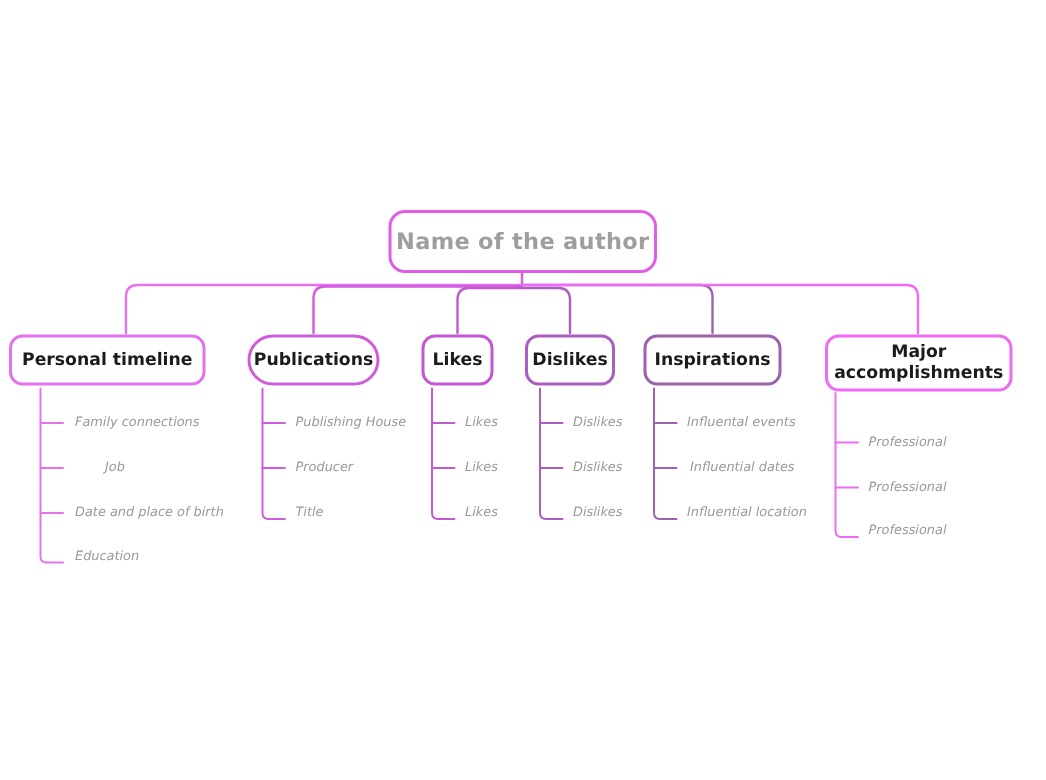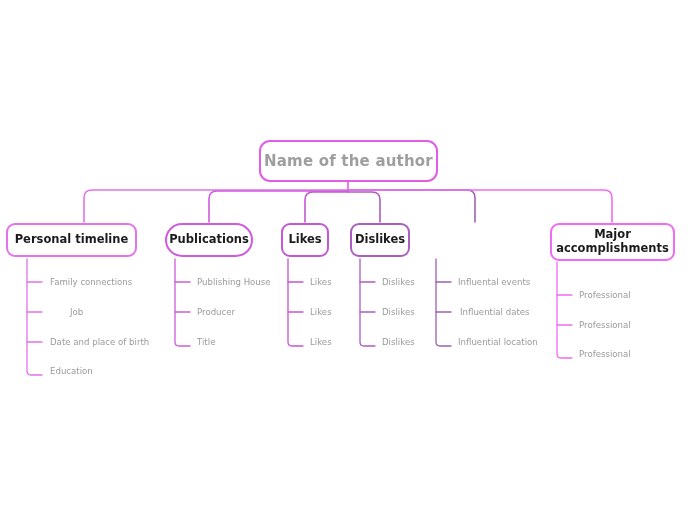--- a/index.html
+++ b/index.html
@@ -22,21 +22,21 @@
     font-size:15px;font-weight:bold;color:#9e9e9e;
     letter-spacing:.2px;
   }
   .node-branch{
     border:2px solid #d45ce0;
     font-size:11.5px;font-weight:bold;color:#1b1b1b;
     line-height:1.18;padding:0 6px;
   }
   .leaf{
     position:absolute;font-size:8.6px;color:#9a9a9a;
-    white-space:nowrap;cursor:pointer;line-height:1;
+    white-space:nowrap;cursor:pointer;line-height:1;font-style:italic;
   }
 </style>
 </head>
 <body>
 
 <div id="canvas">
   <svg class="links" viewBox="0 0 697 520">
 
     <path d="M348,182 L348,190" stroke="#e25ce8" stroke-width="1.6" fill="none"></path>
 
@@ -81,20 +81,21 @@
   <div class="node node-root" style="left:259px;top:140px;width:179px;height:42px;">Name of the author</div>
 
   <div class="node node-branch" style="left:6px;top:223px;width:131px;height:34px;border-color:#e472ee;">Personal timeline</div>
 
   <div class="node node-branch" style="left:165px;top:223px;width:88px;height:34px;border-color:#cf5cdc;border-radius:17px;">Publications</div>
 
   <div class="node node-branch" style="left:281px;top:223px;width:48px;height:34px;border-color:#c457d3;">Likes</div>
 
   <div class="node node-branch" style="left:350px;top:223px;width:60px;height:34px;border-color:#ac5dc0;">Dislikes</div>
 
+  <div class="node node-branch" style="left:429px;top:223px;width:92px;height:34px;border-color:#9b62b0;">Inspirations</div>
 
   <div class="node node-branch" style="left:550px;top:223px;width:125px;height:38px;border-color:#ef6bf5;flex-direction:column;">
     <span>Major</span>
     <span>accomplishments</span>
   </div>
 
   <div class="leaf" style="left:50px;top:278px;">Family connections</div>
   <div class="leaf" style="left:50px;top:308px;margin-left:20px;">Job</div>
   <div class="leaf" style="left:50px;top:338px;">Date and place of birth</div>
   <div class="leaf" style="left:50px;top:367px;">Education</div>

